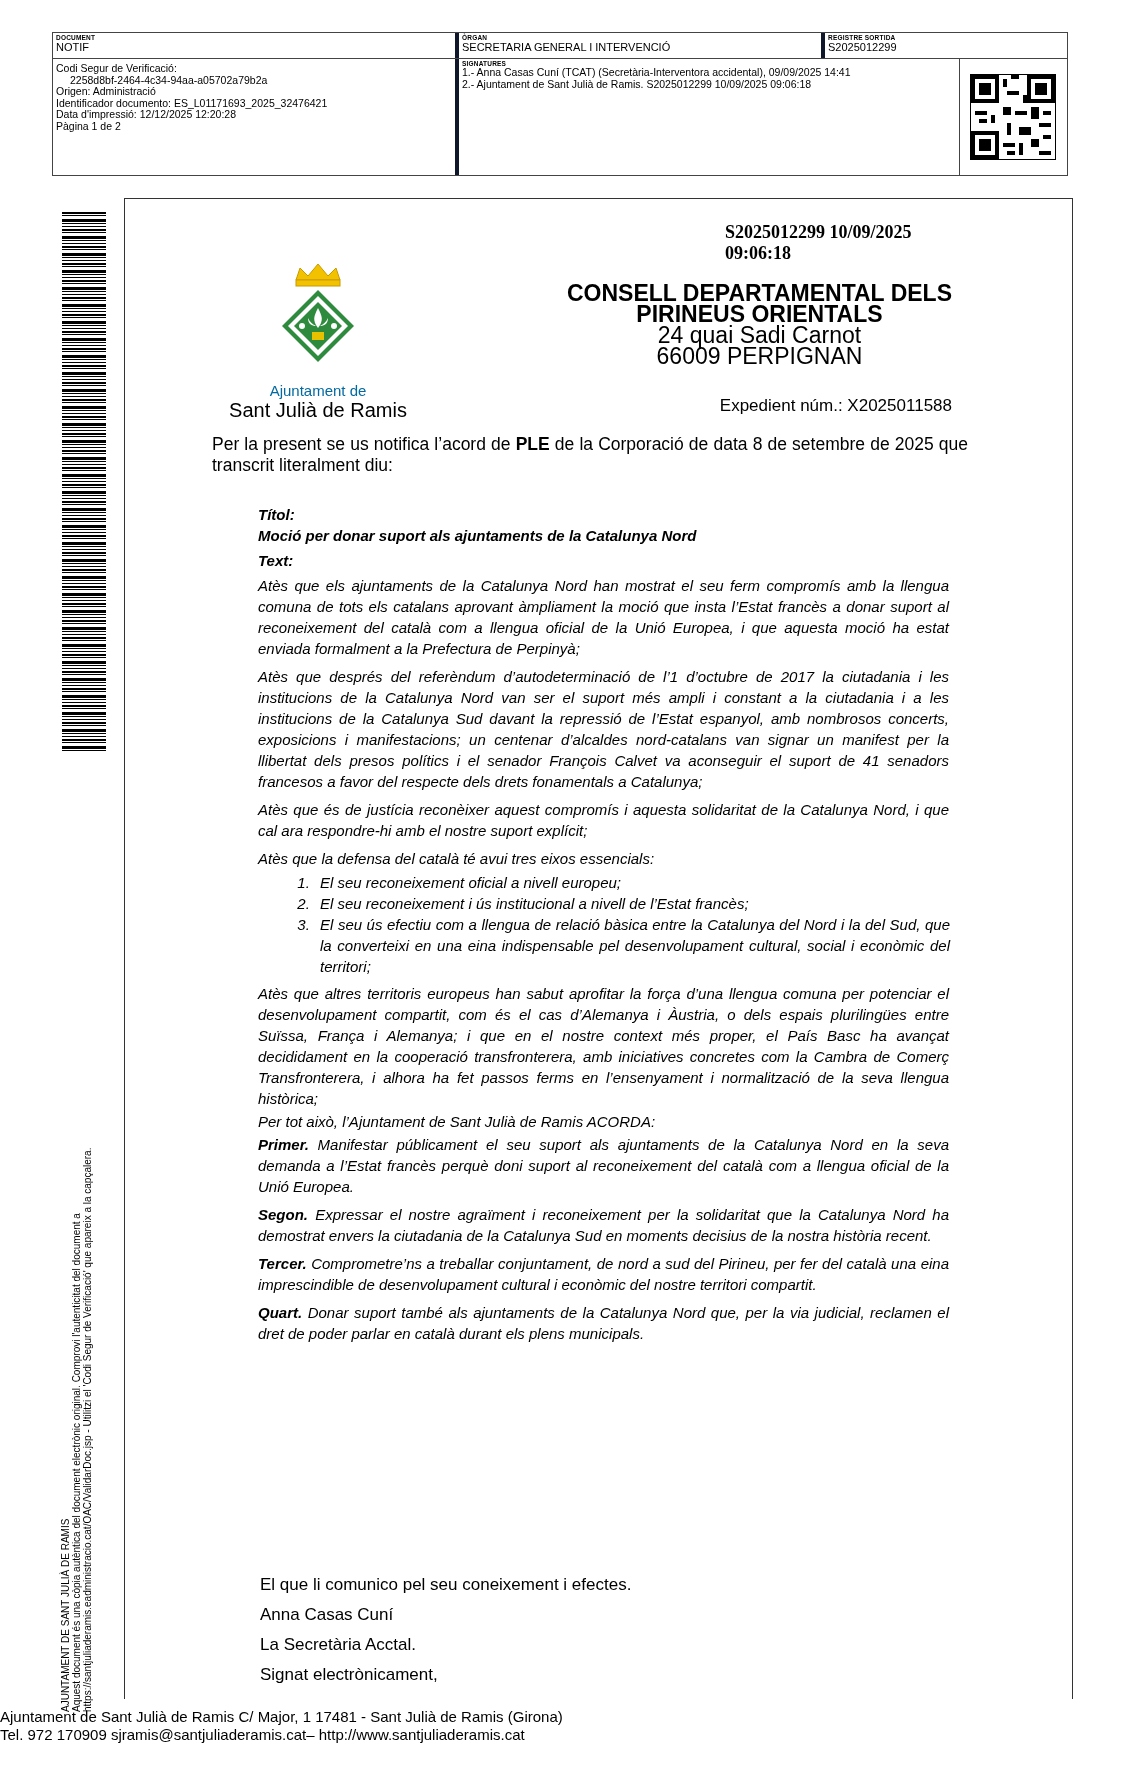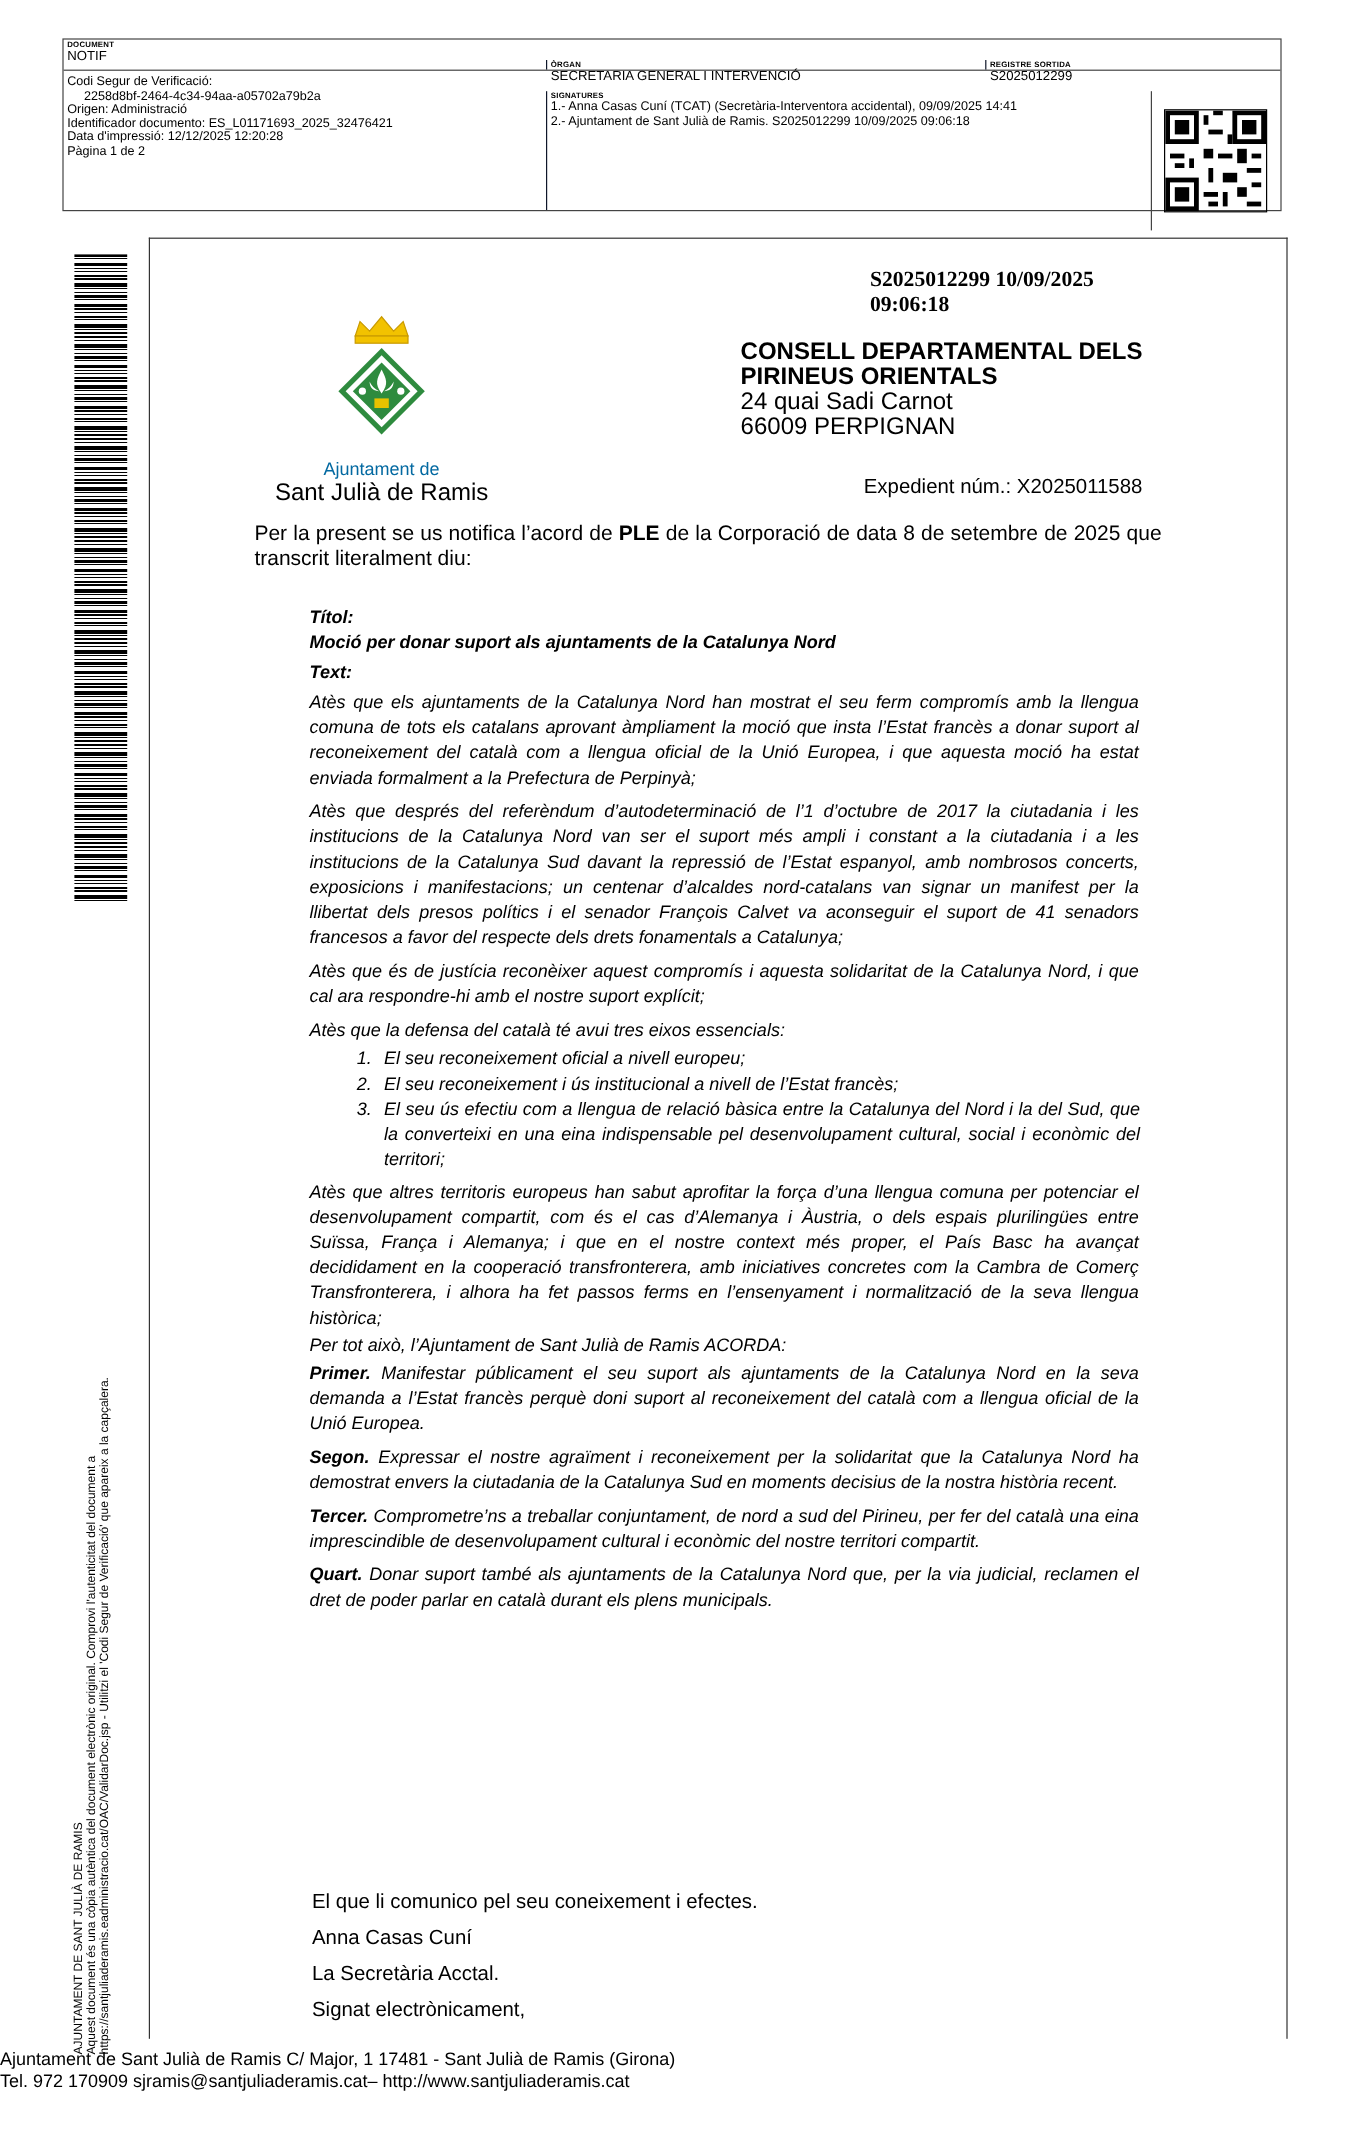--- a/index.html
+++ b/index.html
@@ -3,40 +3,40 @@
 <meta charset="utf-8">
 <style>
   html, body { margin:0; padding:0; background:#fff; }
   body { width:1136px; height:1780px; position:relative; overflow:hidden; font-family:"Liberation Sans", sans-serif; color:#000; }
 
   
   .hdr { position:absolute; left:52px; top:32px; width:1014px; border:1px solid #444; }
   .hdr-row1 { display:flex; height:25px; border-bottom:1px solid #444; }
   .hdr-row2 { display:flex; height:116px; }
   .cell { position:relative; padding:1px 3px; box-sizing:border-box; }
-  .cell + .cell { border-left:1px solid #0f172a;margin-top:17px; }
+  .cell + .cell { border-left:4px solid #0f172a; }
   .c1 { width:402px; } .c2 { width:366px; } .c3 { width:246px; }
   .lbl { font-size:6.5px; font-weight:bold; line-height:7px; letter-spacing:0.2px; }
   .val { font-size:11px; line-height:12px; }
   .small { font-size:10.5px; line-height:11.5px; }
   .csv-code { padding-left:14px; }
   .qr { position:absolute; right:2px; top:0; width:106px; height:116px; border-left:1px solid #444; box-sizing:border-box; display:flex; align-items:center; justify-content:center; }
   .qr-box { width:84px; height:84px; position:relative; border:1px solid #000; }
 
   
   .barcode { position:absolute; left:62px; top:212px; width:44px; height:540px;
     background: repeating-linear-gradient(180deg, #000 0 2px, #fff 2px 3px, #000 3px 4px, #fff 4px 7px, #000 7px 10px, #fff 10px 11px, #000 11px 12px, #fff 12px 14px, #000 14px 15px, #fff 15px 17px);
   }
   .vtext { position:absolute; left:60px; top:1712px; transform-origin:0 0; transform:rotate(-90deg); font-size:10px; line-height:11px; white-space:nowrap; width:760px; }
 
   
   .frame { position:absolute; left:124px; top:198px; width:947px; height:1500px; border-top:1px solid #333; border-left:1px solid #333; border-right:1px solid #333; }
 
   .reg { position:absolute; left:725px; top:222px; font-family:"Liberation Serif", serif; font-weight:bold; font-size:18px; line-height:21px; }
-  .dest { position:absolute; right:184px; top:283px; text-align:left; font-size:20px; line-height:21px; }
+  .dest { position:absolute; right:184px; top:283px; text-align:center; font-size:23px; line-height:21px; }
   .dest .b { font-weight:bold; }
   .exp { position:absolute; right:184px; top:396px; font-size:17px; }
 
   .logo { position:absolute; left:228px; top:262px; width:180px; text-align:center; }
   .logo-sub1 { font-size:15px; color:#0369a1; margin-top:8px; }
   .logo-sub2 { font-size:20px; font-weight:normal; }
 
   .intro { position:absolute; left:212px; top:434px; width:756px; font-size:17.5px; line-height:21px; text-align:justify; }
   .body { position:absolute; left:258px; top:504px; width:692px; font-size:15px; line-height:21px; font-style:italic; }
   .body p { margin:0 1px 7px 0; text-align:justify; }

